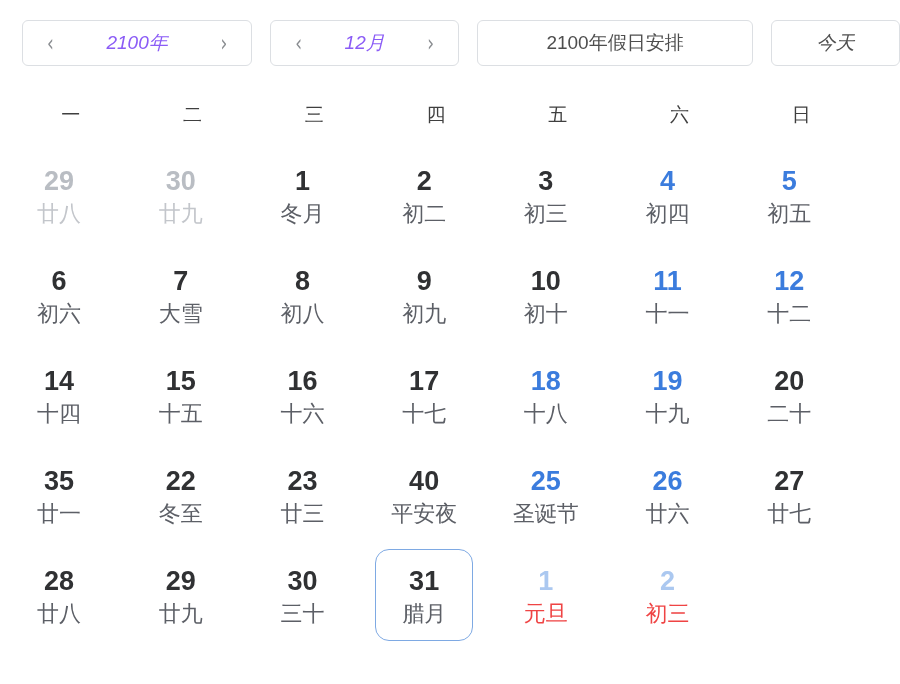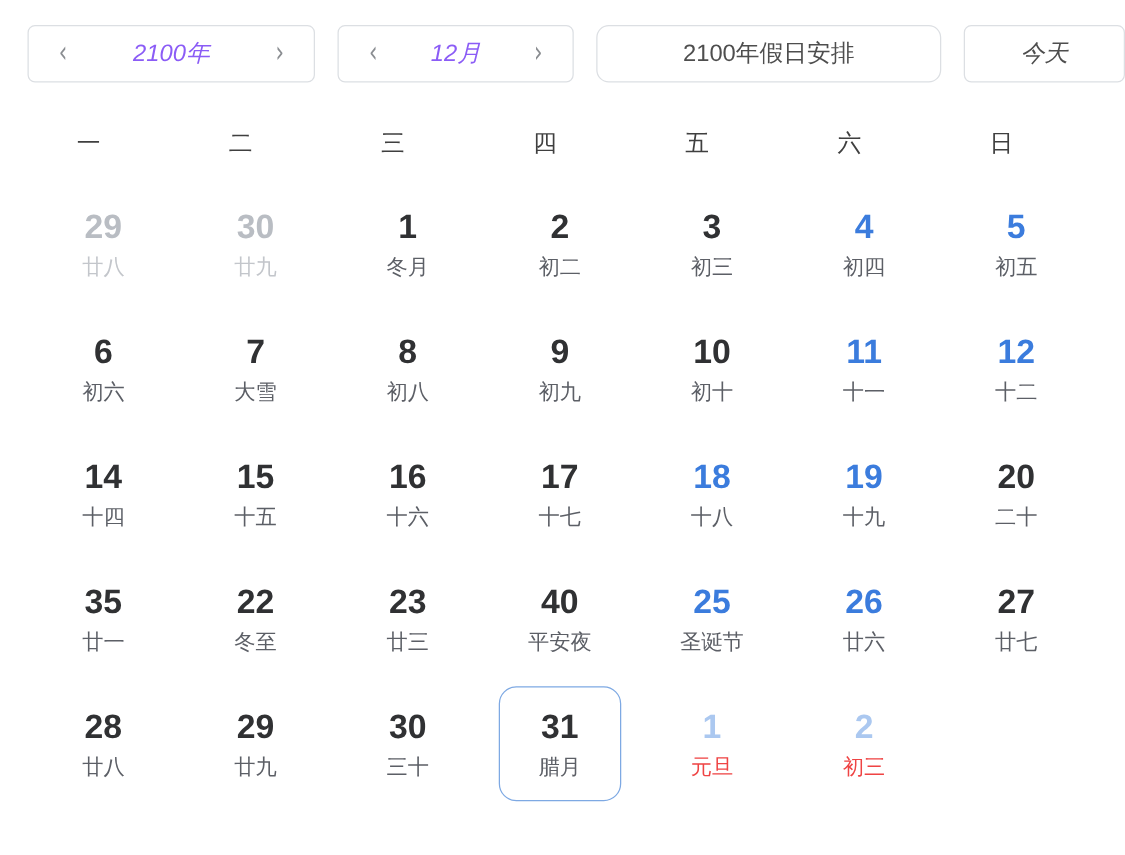--- a/index.html
+++ b/index.html
@@ -36,21 +36,21 @@
     color: #8a8d91;
     font-size: 17px;
     line-height: 1;
     cursor: pointer;
     font-family: "DejaVu Sans", sans-serif;
     transform: scaleY(1.4);
     display: inline-block;
   }
   .w-year { width: 233px; }
   .w-month { width: 191px; }
-  .w-holiday { width: 280px; border-radius: 10px; }
+  .w-holiday { width: 280px; }
   .w-today { width: 131px; font-style: italic; }
 
   .weekdays {
     margin-left: 10px;
     width: 852px;
     height: 50px;
     margin-top: 24px;
     display: grid;
     grid-template-columns: repeat(7, 1fr);
   }
@@ -65,41 +65,41 @@
     margin-left: 10px;
     width: 852px;
     margin-top: 5px;
     display: grid;
     grid-template-columns: repeat(7, 1fr);
     grid-auto-rows: 100px;
   }
   .cell {
     display: flex;
     align-items: center;
-    justify-content: flex-end;
+    justify-content: flex-start;
     cursor: pointer;
   }
   .inner {
     width: 98px;
     height: 92px;
     border-radius: 14px;
     border: 1px solid transparent;
     display: flex;
     flex-direction: column;
     align-items: center;
     justify-content: center;
   }
   .num {
     font-size: 27px;
     font-weight: 700;
     line-height: 38px;
     color: #303133;
   }
   .sub {
-    font-size: 17px;
+    font-size: 22px;
     line-height: 28px;
     color: #5c5f66;
   }
   .prev .num { color: #b9bdc3; }
   .prev .sub { color: #c3c6cb; }
   .weekend .num { color: #3b7cdd; }
   .next .num { color: #abc8f0; }
   .next .sub { color: #ef4444; }
   .selected .inner { border-color: #7ea9e3; }
 </style>

